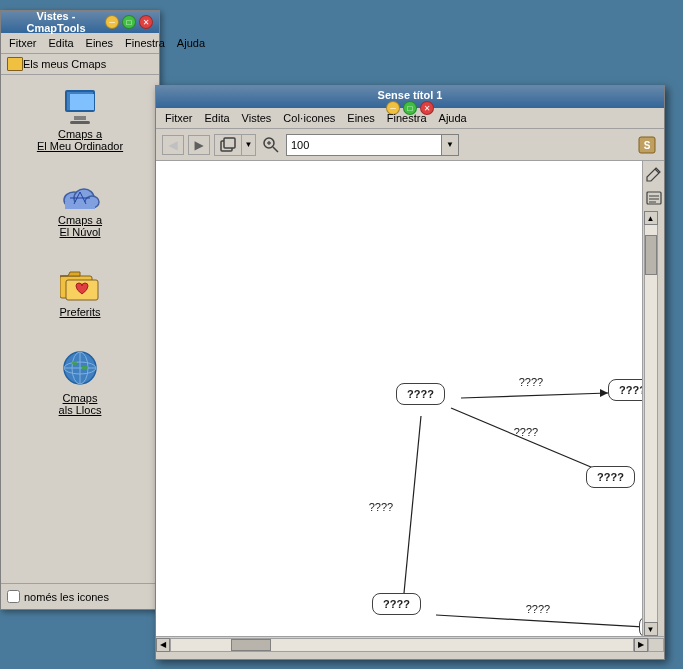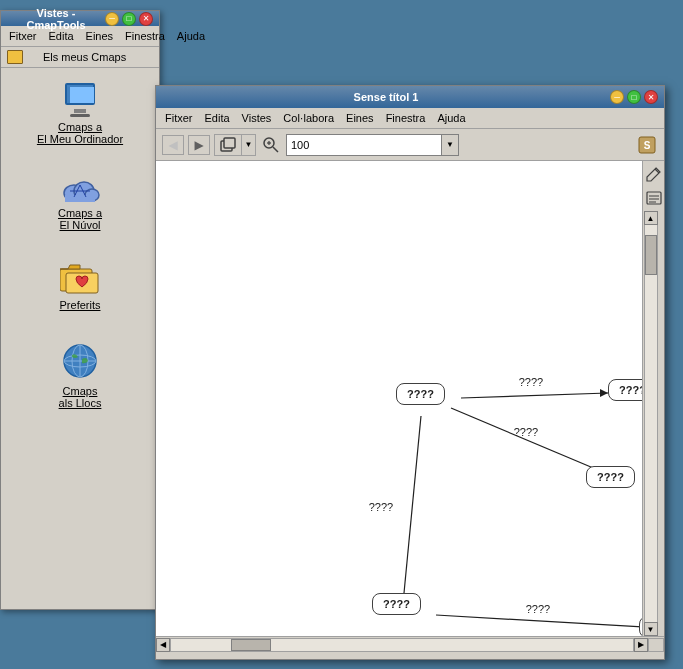--- a/index.html
+++ b/index.html
@@ -24,21 +24,21 @@
       border: 1px solid #808080;
       box-shadow: 2px 2px 6px rgba(0,0,0,0.4);
     }
     .vistes-titlebar {
       background: linear-gradient(to bottom, #6688aa, #336699);
       color: white;
       padding: 3px 6px;
       display: flex;
       align-items: center;
       justify-content: space-between;
-      height: 15px;
+      height: 22px;
     }
     .win-controls {
       display: flex;
       gap: 3px;
     }
     .win-btn {
       width: 14px;
       height: 14px;
       border-radius: 50%;
       border: 1px solid rgba(0,0,0,0.3);
@@ -177,20 +177,21 @@
       box-shadow: 3px 3px 8px rgba(0,0,0,0.5);
     }
     .sense-titlebar {
       background: linear-gradient(to bottom, #6688aa, #336699);
       color: white;
       padding: 3px 6px;
       display: flex;
       align-items: center;
       justify-content: space-between;
       height: 22px;
+      flex-direction: column;
     }
 
     .sense-menubar {
       background: #d4d0c8;
       border-bottom: 1px solid #a0a0a0;
       padding: 2px 4px;
       display: flex;
       gap: 2px;
     }
     .sense-menubar span {
@@ -421,21 +422,21 @@
       height: 100%;
       pointer-events: none;
     }
 
     .vistes-els-meus {
       background: #d4d0c8;
       padding: 3px 6px;
       border-bottom: 1px solid #a0a0a0;
       display: flex;
       align-items: center;
-      gap: 20px;
+      gap: 0;
     }
     .folder-small-icon {
       width: 16px;
       height: 14px;
       background: #f0c040;
       border: 1px solid #806020;
       border-radius: 1px;
     }
   </style>
 </head>
@@ -517,36 +518,40 @@
           <line x1="20" y1="4" x2="20" y2="36" stroke="#80b0e0" stroke-width="1"></line>
 
           <path d="M12,14 Q16,12 18,16 Q15,18 12,16Z" fill="#40a040" opacity="0.8"></path>
           <path d="M22,18 Q27,15 28,20 Q26,23 22,22Z" fill="#40a040" opacity="0.8"></path>
         </svg>
       </div>
       <span class="nav-item-label">Cmaps<br>als Llocs</span>
     </div>
   </div>
 
+  <div class="vistes-footer" style="position:absolute;bottom:0;width:100%;padding:6px;">
+    <input type="checkbox" id="only-icons" style="">
+    <label for="only-icons">només les icones</label>
+  </div>
 </div>
 
 <div class="sense-window">
   <div class="sense-titlebar">
     <span style="font-size:11px;font-weight:bold;color:white;flex:1;text-align:center;">Sense títol 1</span>
     <div class="win-controls">
       <div class="win-btn minimize">─</div>
       <div class="win-btn maximize">□</div>
       <div class="win-btn close" style="background:#e04040;">✕</div>
     </div>
   </div>
   <div class="sense-menubar">
     <span>Fitxer</span>
     <span>Edita</span>
     <span>Vistes</span>
-    <span>Col·labora</span>
+    <span>Col·icones</span>
     <span>Eines</span>
     <span>Finestra</span>
     <span>Ajuda</span>
   </div>
   <div class="sense-toolbar">
 
     <div class="toolbar-nav-btn disabled">◀</div>
     <div class="toolbar-nav-btn">▶</div>
 
     <div style="display:flex;align-items:center;">

